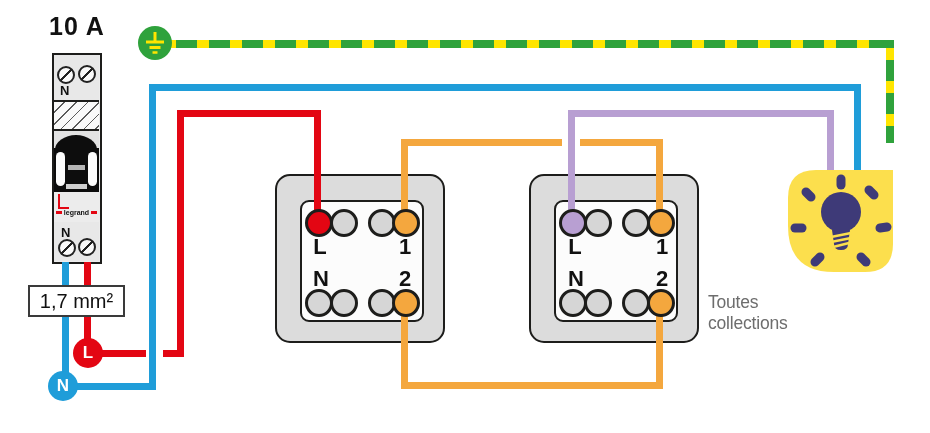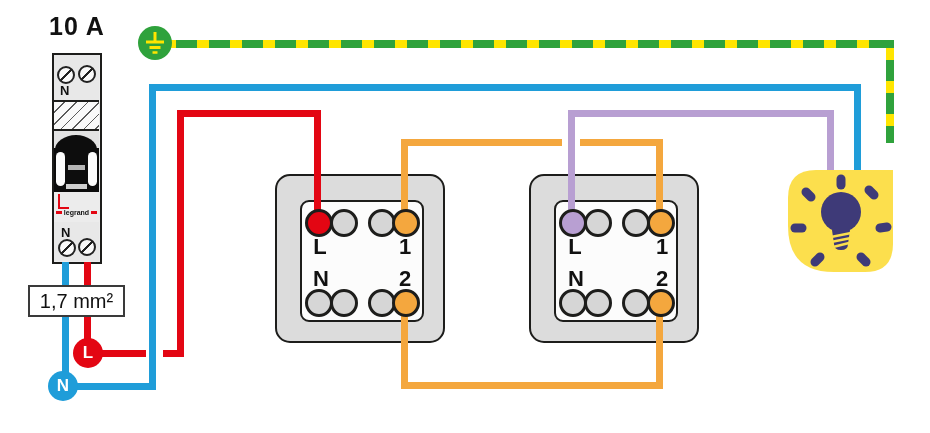--- a/index.html
+++ b/index.html
@@ -198,14 +198,18 @@
         <line x1="81" y1="20" x2="86" y2="25"></line>
         <line x1="92" y1="58" x2="99" y2="57"></line>
         <line x1="73" y1="87" x2="78" y2="92"></line>
         <line x1="27" y1="92" x2="32" y2="87"></line>
         <line x1="7" y1="58" x2="14" y2="58"></line>
         <line x1="18" y1="22" x2="23" y2="27"></line>
       </g>
     </svg>
   </div>
 
+  <div class="caption">
+    <div>Toutes</div>
+    <div>collections</div>
+  </div>
 
 </div>
 
 </body></html>

